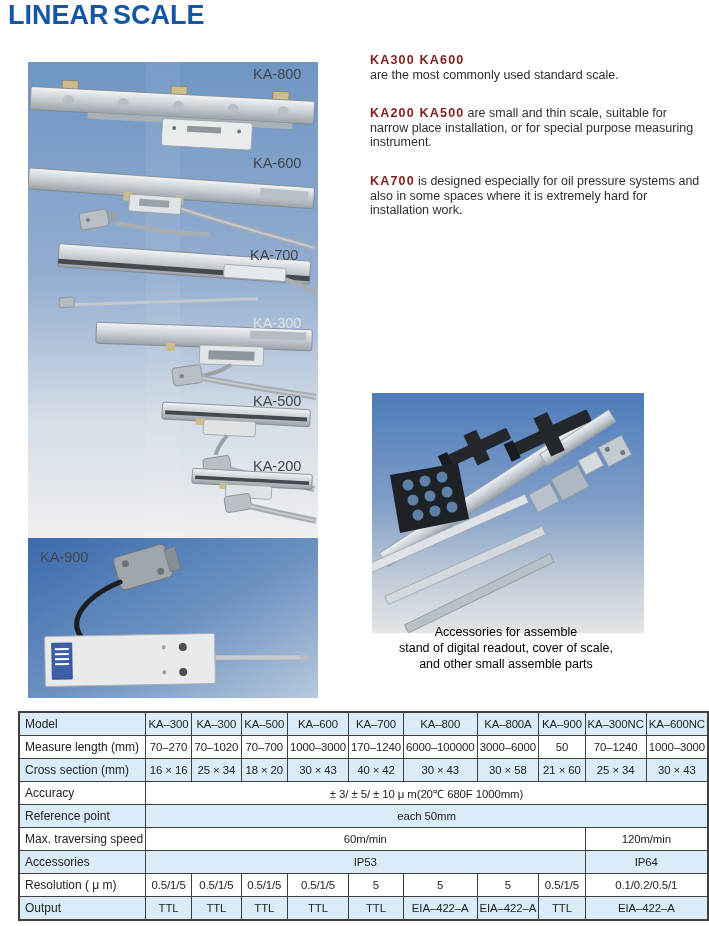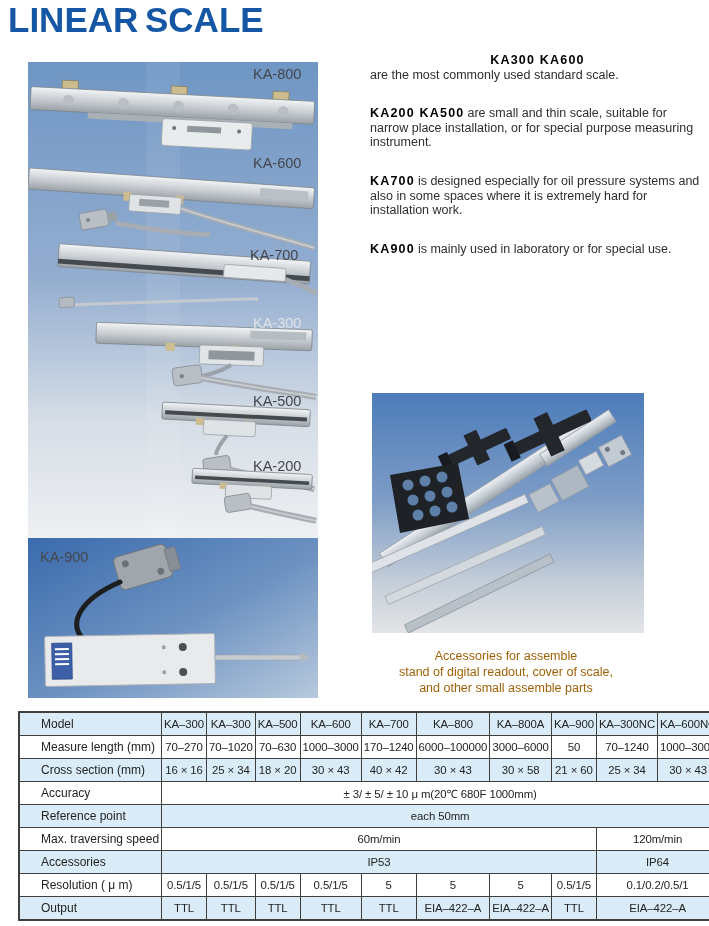--- a/index.html
+++ b/index.html
@@ -3,61 +3,61 @@
 <meta charset="utf-8">
 <style>
   html,body{margin:0;padding:0;}
   body{
     width:709px;height:926px;position:relative;background:#ffffff;
     font-family:"Liberation Sans", sans-serif;color:#333;overflow:hidden;
   }
   
   .page-title{
     position:absolute;left:8px;top:0px;margin:0;
-    font-size:35px;font-weight:bold;color:#1557a5;
+    font-size:27px;font-weight:bold;color:#1557a5;
     letter-spacing:0px;word-spacing:-3px;
   }
   
   .product-photo{
     position:absolute;left:28px;top:62px;width:290px;height:636px;overflow:hidden;
   }
   .product-photo svg{display:block;}
   svg text{font-family:"Liberation Sans", sans-serif;}
   .photo-label{font-size:14.5px;fill:#43474c;}
   .photo-label.light{fill:#dfe3e8;}
   
   .descriptions{
     position:absolute;left:370px;top:53px;width:338px;
     font-size:12.5px;line-height:14.6px;color:#2e2e2e;
   }
   .descriptions p{margin:0 0 24px 0;}
-  .model-name{font-weight:bold;letter-spacing:1.2px;margin-right:3px;color:#000000;text-align:center;}
+  .model-name{font-weight:bold;letter-spacing:1.2px;margin-right:3px;color:#7f1d1d;}
   .model-name.block{display:block;}
   
   .accessories-photo{
     position:absolute;left:372px;top:393px;width:272px;height:240px;overflow:hidden;
   }
   
   .caption{
-    position:absolute;left:370px;top:648px;width:272px;
-    font-size:12.5px;line-height:16px;color:#a16207;text-align:center;
+    position:absolute;left:370px;top:624px;width:272px;
+    font-size:12.5px;line-height:16px;color:#000000;text-align:center;
   }
   
   .spec-table{
     position:absolute;left:18px;top:711px;
     border-collapse:collapse;table-layout:fixed;
     border:2px solid #3f3f3f;
   }
   .spec-table td{
     border:1px solid #3f3f3f;height:22px;padding:0 2px;
     font-size:11.4px;letter-spacing:-0.1px;text-align:center;
     white-space:nowrap;overflow:hidden;color:#232323;
   }
   .spec-table td.rowlabel{
-    text-align:left;padding-left:21px;font-size:12px;letter-spacing:0;
+    text-align:left;padding-left:5px;font-size:12px;letter-spacing:0;
   }
   .spec-table tr:nth-child(odd){background:#d9ecf7;}
   .spec-table tr:nth-child(even){background:#ffffff;}
 </style>
 </head>
 <body>
 
 <h1 class="page-title">LINEAR SCALE</h1>
 
 <div class="product-photo">
@@ -210,23 +210,20 @@
 <div class="descriptions">
   <p>
     <span class="model-name block">KA300 KA600</span><span>are the most commonly used standard scale.</span>
   </p>
   <p>
     <span class="model-name">KA200 KA500</span><span>are small and thin scale, suitable for narrow place installation, or for special purpose measuring instrument.</span>
   </p>
   <p>
     <span class="model-name">KA700</span><span>is designed especially for oil pressure systems and also in some spaces where it is extremely hard for installation work.</span>
   </p>
-  <p>
-    <span class="model-name">KA900</span><span>is mainly used in laboratory or for special use.</span>
-  </p>
 </div>
 
 <div class="accessories-photo">
   <svg width="272" height="240" viewBox="0 0 272 240">
     <defs>
       <linearGradient id="lg-acc" x1="0" y1="0" x2="0" y2="1">
         <stop offset="0" stop-color="#4d7cba"></stop>
         <stop offset="0.45" stop-color="#7e9dc7"></stop>
         <stop offset="0.8" stop-color="#c6cfd9"></stop>
         <stop offset="1" stop-color="#e3e5e7"></stop>
@@ -311,21 +308,21 @@
       <td>KA–800</td>
       <td>KA–800A</td>
       <td>KA–900</td>
       <td>KA–300NC</td>
       <td>KA–600NC</td>
     </tr>
     <tr>
       <td class="rowlabel">Measure length (mm)</td>
       <td>70–270</td>
       <td>70–1020</td>
-      <td>70–630</td>
+      <td>70–700</td>
       <td>1000–3000</td>
       <td>170–1240</td>
       <td>6000–100000</td>
       <td>3000–6000</td>
       <td>50</td>
       <td>70–1240</td>
       <td>1000–3000</td>
     </tr>
     <tr>
       <td class="rowlabel">Cross section (mm)</td>

